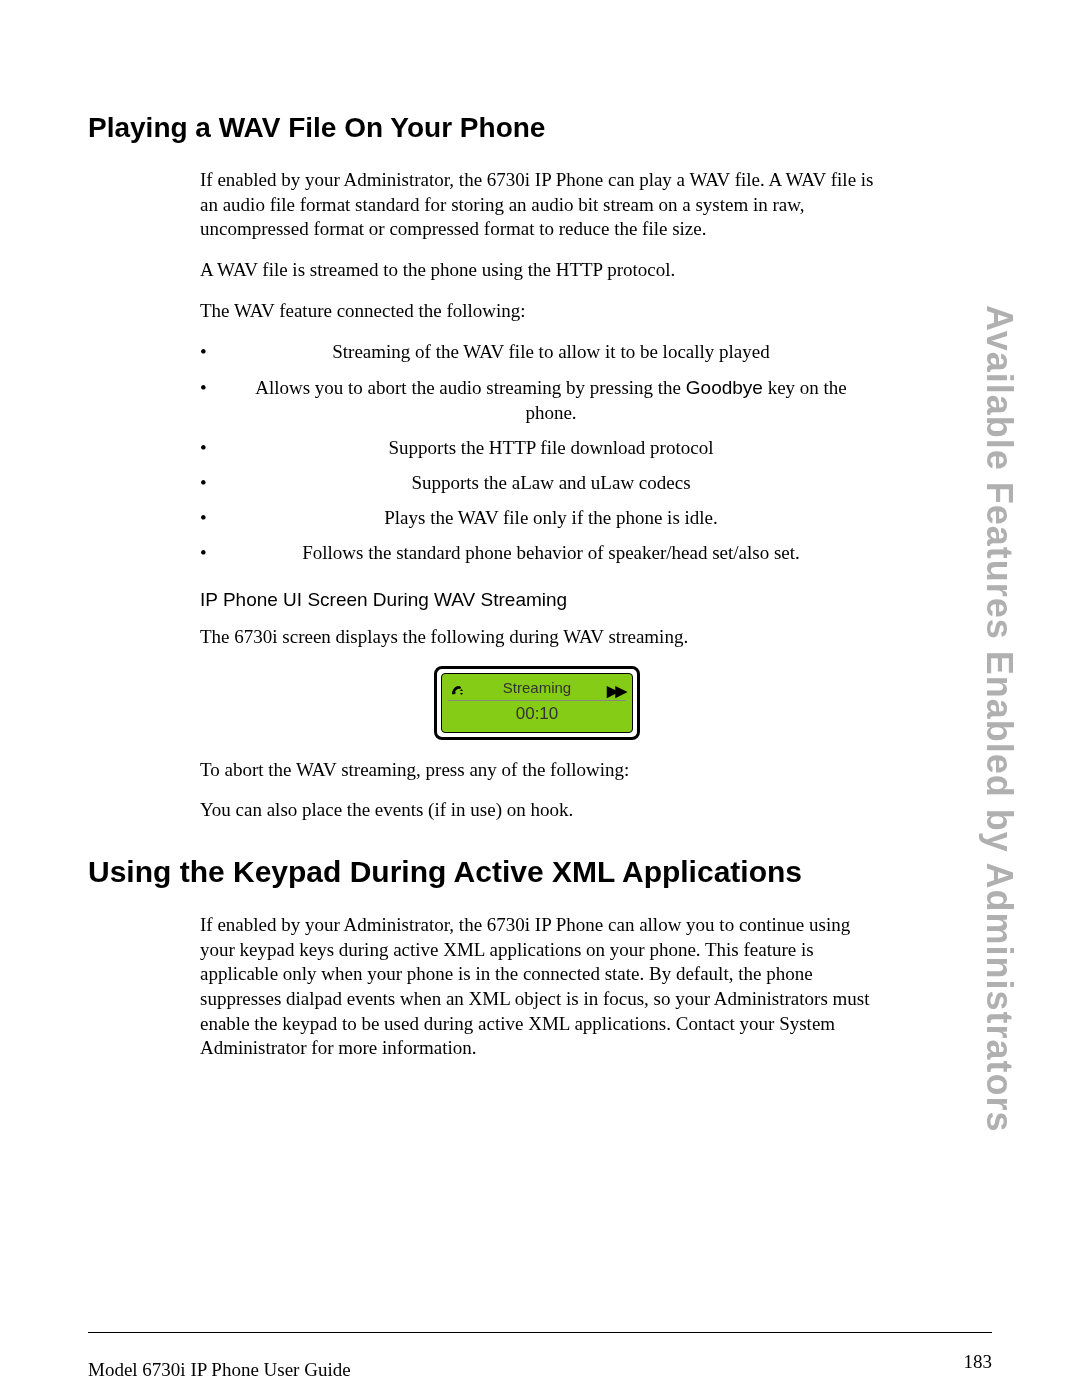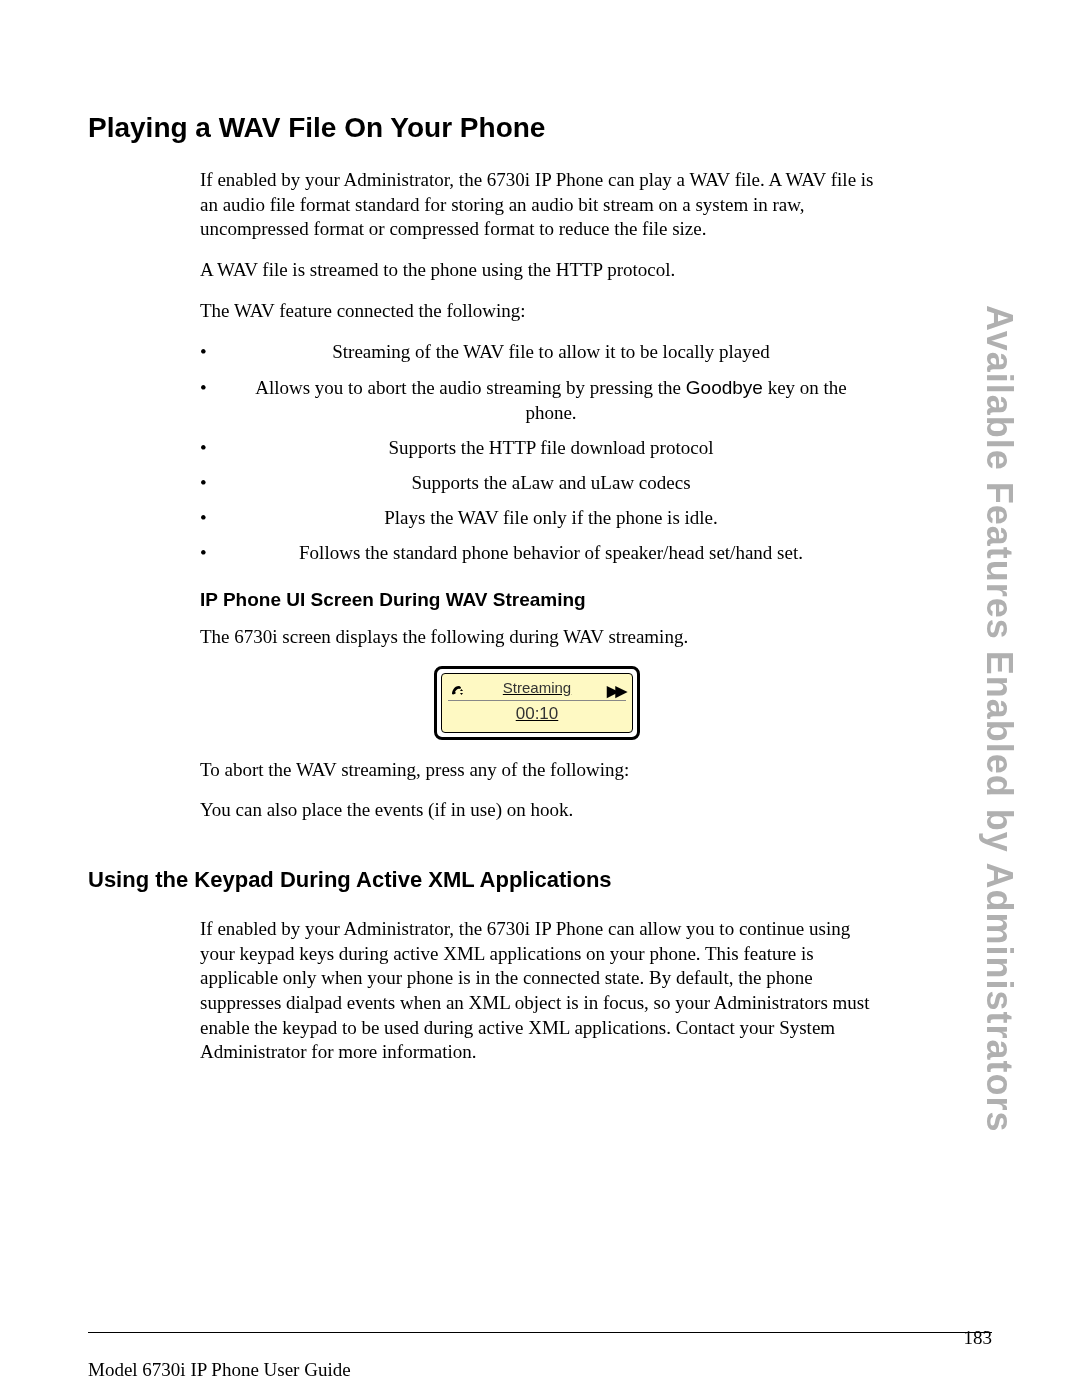--- a/index.html
+++ b/index.html
@@ -56,52 +56,51 @@
     left: 0;
     top: 0;
     font-size: 19px;
   }
   .sans-reg {
     font-family: Arial, Helvetica, sans-serif;
     font-weight: 400;
   }
   .h-sub {
     font-family: Arial, Helvetica, sans-serif;
-    font-weight: 700;
+    font-weight: 400;
     font-size: 19px;
     margin: 24px 0 14px 0;
   }
   .h-section-2 {
     font-family: Arial, Helvetica, sans-serif;
     font-weight: 700;
-    font-size: 22px;
-    margin: 44px 0 24px 0;
+    font-size: 30px;
+    margin: 32px 0 24px 0;
   }
   
   .phone-wrap {
     width: 674px;
     margin: 10px 0 18px 0;
     text-align: center;
   }
   .phone-screen {
     display: inline-block;
     width: 192px;
     border: 3px solid #000;
     border-radius: 8px;
     padding: 4px;
     background: #fff;
   }
   .phone-inner {
     border: 1px solid #000;
     border-radius: 4px;
-    background: #fef9c3;
+    background: #84cc16;
     padding: 4px 6px 8px 6px;
     position: relative;
     height: 46px;
-    text-decoration: underline;
   }
   .phone-row-top {
     position: relative;
     height: 22px;
     line-height: 20px;
   }
   .phone-icon-left {
     position: absolute;
     left: 2px;
     top: 4px;
@@ -161,21 +160,21 @@
   .footer-left {
     position: absolute;
     left: 88px;
     bottom: 16px;
     font-size: 19px;
     font-family: "Times New Roman", Times, serif;
   }
   .footer-right {
     position: absolute;
     right: 88px;
-    bottom: 48px;
+    bottom: 24px;
     font-size: 19px;
     font-family: "Times New Roman", Times, serif;
   }
 </style>
 </head>
 <body>
 
 <div class="page">
 
   <div class="side-text">Available Features Enabled by Administrators</div>
@@ -190,21 +189,21 @@
       <p class="body-p">The WAV feature connected the following:</p>
 
       <ul class="bullets">
         <li><span>Streaming of the WAV file to allow it to be locally played</span></li>
         <li>
           <span>Allows you to abort the audio streaming by pressing the </span><span class="sans-reg">Goodbye</span><span> key on the phone.</span>
         </li>
         <li><span>Supports the HTTP file download protocol</span></li>
         <li><span>Supports the aLaw and uLaw codecs</span></li>
         <li><span>Plays the WAV file only if the phone is idle.</span></li>
-        <li><span>Follows the standard phone behavior of speaker/head set/hand set.</span></li>
+        <li><span>Follows the standard phone behavior of speaker/head set/also set.</span></li>
       </ul>
 
       <div class="h-sub">IP Phone UI Screen During WAV Streaming</div>
       <p class="body-p">The 6730i screen displays the following during WAV streaming.</p>
 
       <div class="phone-wrap">
         <div class="phone-screen">
           <div class="phone-inner">
             <div class="phone-row-top">
               <span class="phone-icon-left">

